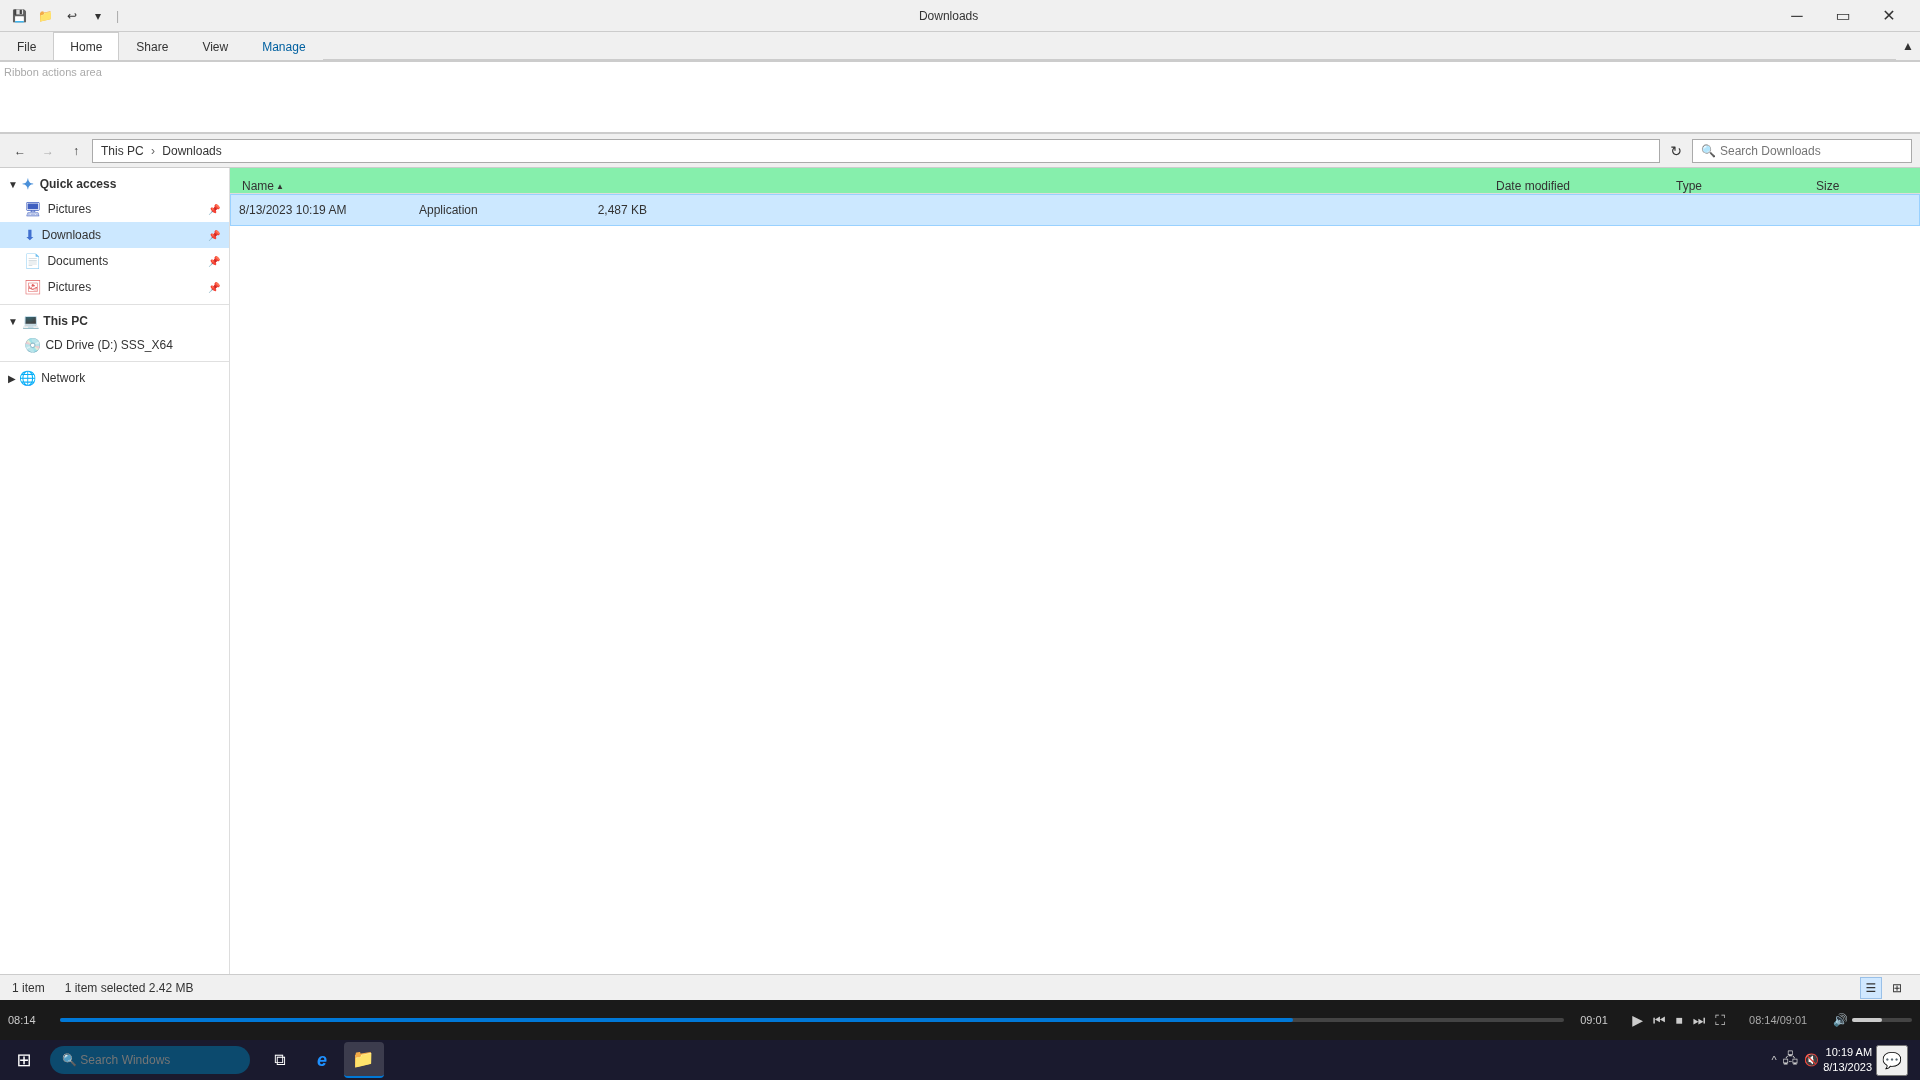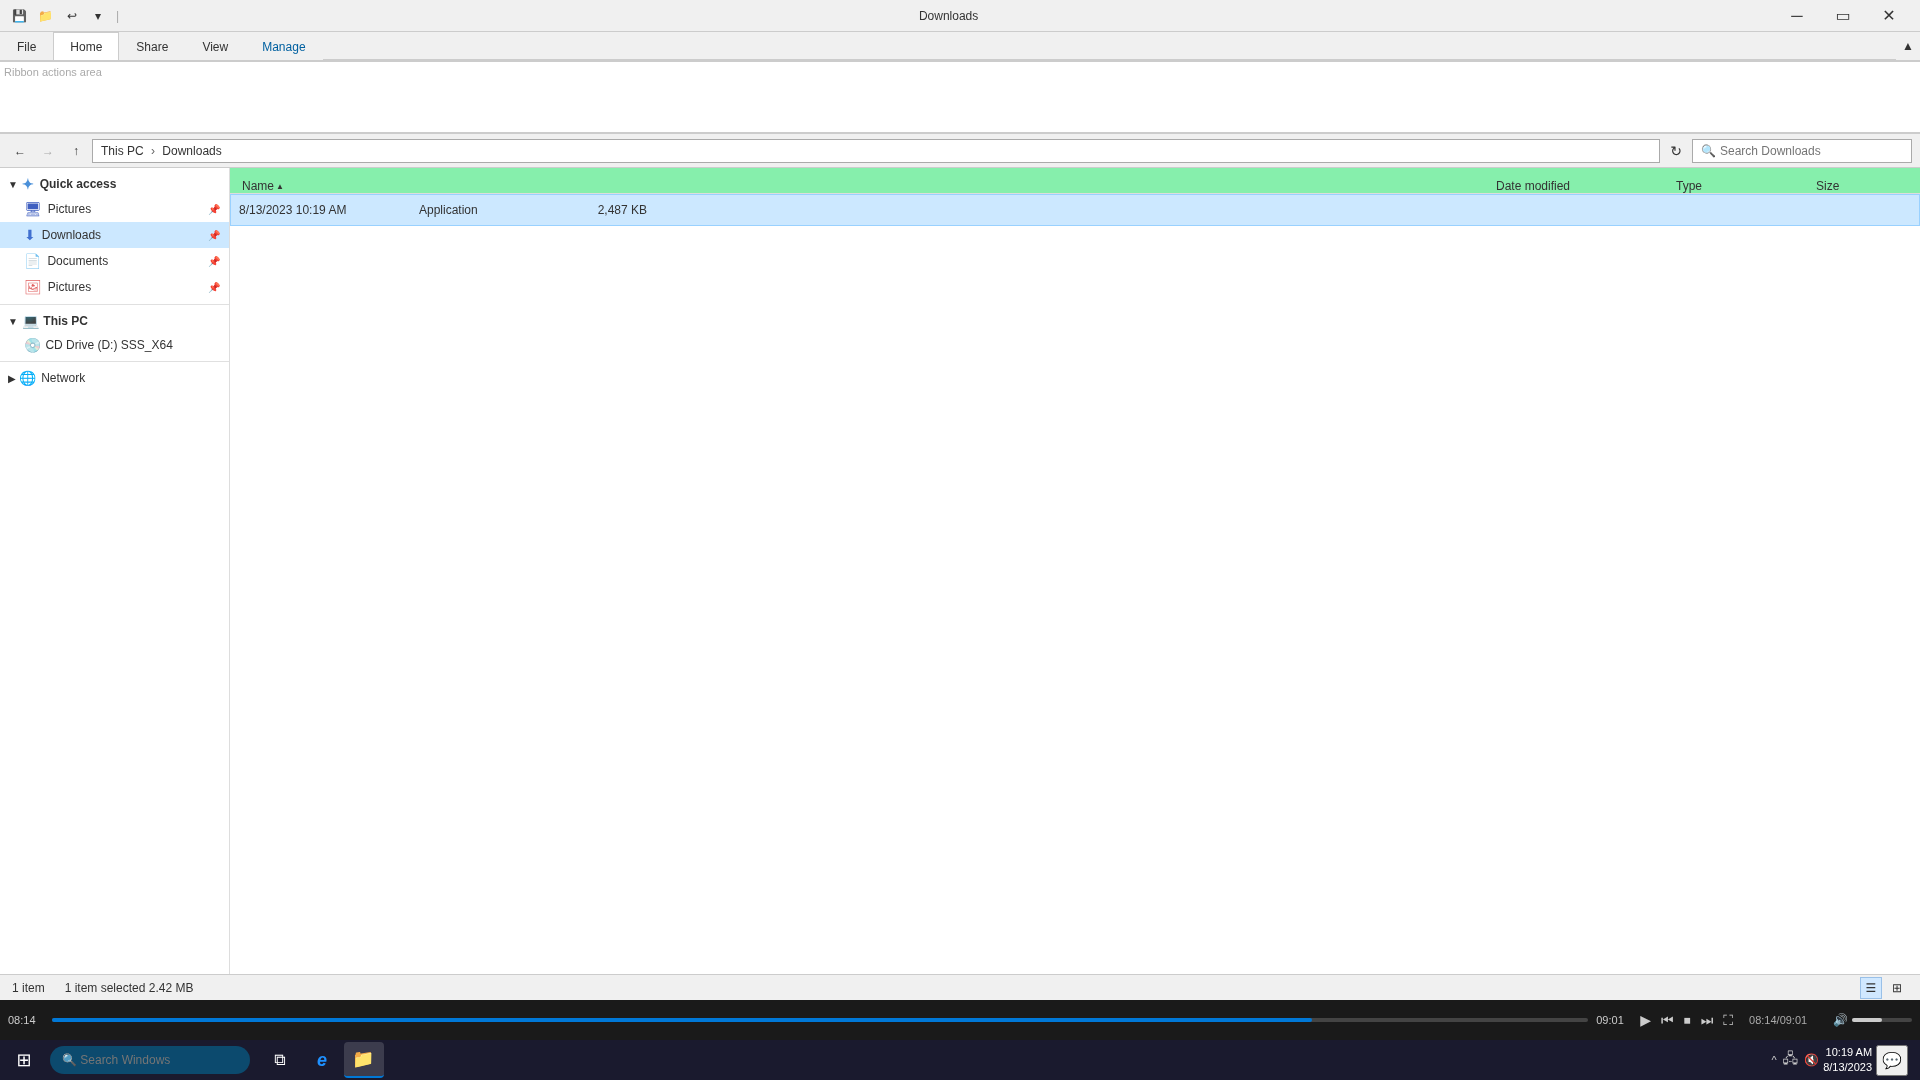--- a/index.html
+++ b/index.html
@@ -141,21 +141,21 @@
       margin-left: auto; display: flex; align-items: center; gap: 4px;
       padding-right: 8px;
     }
     .sys-tray { display: flex; align-items: center; gap: 6px; font-size: 11px; color: #ccc; }
     .clock { text-align: right; color: white; font-size: 11px; line-height: 1.4; }
     .notif-btn { color: white; font-size: 16px; cursor: pointer; padding: 4px; }
 
     
     .media-bar {
       height: 40px; background: #1a1a1a; display: flex; align-items: center;
-      padding: 0 8px; gap: 4px; flex-shrink: 0;
+      padding: 0 8px; gap: 12px; flex-shrink: 0;
     }
     .media-time { color: #ccc; font-size: 11px; min-width: 36px; }
     .media-progress { flex: 1; height: 4px; background: #444; border-radius: 2px; margin: 0 4px; }
     .media-progress-fill { height: 100%; background: #0078d7; border-radius: 2px; width: 82%; }
     .media-btn { color: #ccc; background: none; border: none; cursor: pointer; font-size: 14px; padding: 4px; }
     .media-controls { display: flex; align-items: center; gap: 2px; }
     .media-vol-bar { width: 60px; height: 4px; background: #444; border-radius: 2px; }
     .media-vol-fill { height: 100%; background: #ccc; border-radius: 2px; width: 50%; }
 
     

